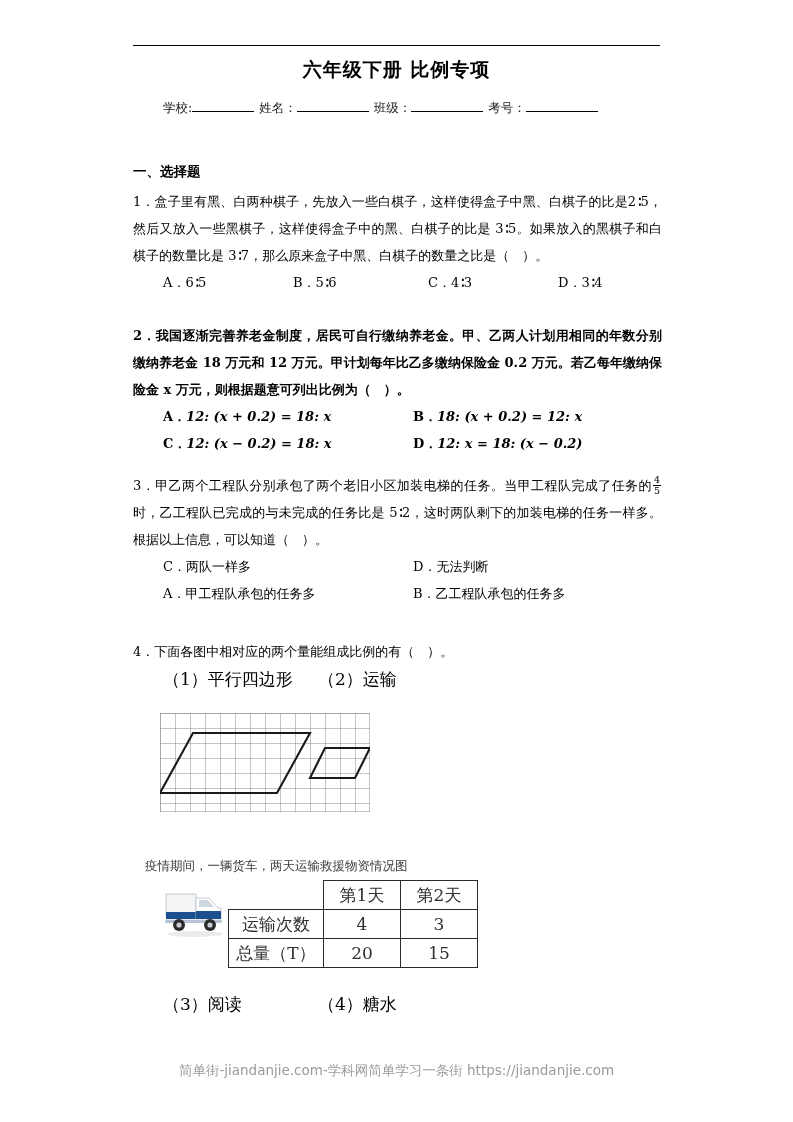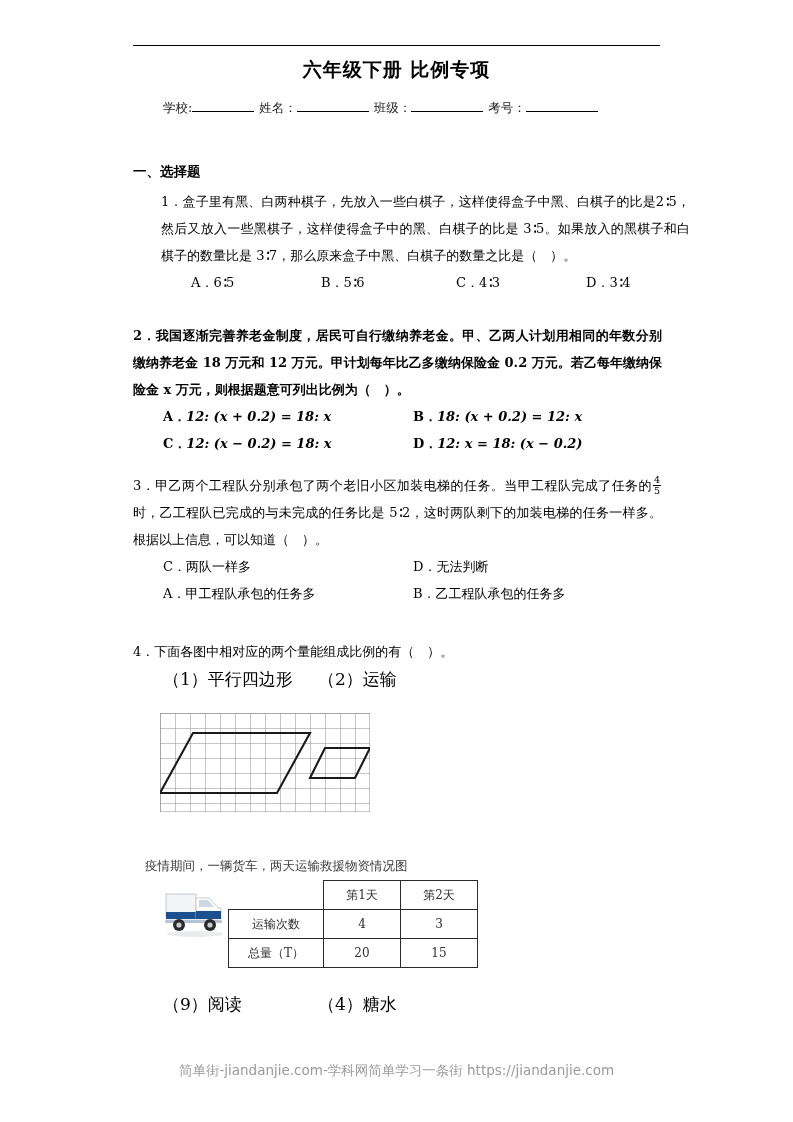--- a/index.html
+++ b/index.html
@@ -131,21 +131,21 @@
     left: 163px;
     top: 884px;
     width: 68px;
     height: 60px;
   }
   .data-table {
     position: absolute;
     left: 228px;
     top: 880px;
     border-collapse: collapse;
-    font-size: 12px;
+    font-size: 17px;
   }
   .data-table td {
     border: 1px solid #2b2b2b;
     text-align: center;
     height: 26px;
     color: #2f2f2f;
   }
   .data-table td.rowhead { width: 92px; }
   .data-table td.datacell { width: 74px; }
   .data-table td.corner { border-left: none; border-top: none; }
@@ -169,21 +169,21 @@
   <div class="top-rule"></div>
 
   <div class="doc-title">六年级下册  比例专项</div>
 
   <div class="info-line">
     <span>学校:</span><span class="blank b1"></span><span class="info-gap"></span><span>姓名：</span><span class="blank b2"></span><span class="info-gap"></span><span>班级：</span><span class="blank b3"></span><span class="info-gap"></span><span>考号：</span><span class="blank b4"></span>
   </div>
 
   <div class="section-head">一、选择题</div>
 
-  <div class="q" style="top:188px;margin-left:28px;">
+  <div class="q" style="top:188px;">
     <span class="stem"><span>1．</span><span>盒子里有黑、白两种棋子，先放入一些白棋子，这样使得盒子中黑、白棋子的比是2∶5，然后又放入一些黑棋子，这样使得盒子中的黑、白棋子的比是 3∶5。如果放入的黑棋子和白棋子的数量比是 3∶7，那么原来盒子中黑、白棋子的数量之比是（　）。</span></span>
     <span class="opts-row">
       <span class="opt" style="left:30px;"><span class="lbl">A．</span><span>6∶5</span></span>
       <span class="opt" style="left:160px;"><span class="lbl">B．</span><span>5∶6</span></span>
       <span class="opt" style="left:295px;"><span class="lbl">C．</span><span>4∶3</span></span>
       <span class="opt" style="left:425px;"><span class="lbl">D．</span><span>3∶4</span></span>
     </span>
   </div>
 
   <div class="q" style="top:322px;font-weight:bold;">
@@ -262,18 +262,18 @@
       <td class="datacell">3</td>
     </tr>
     <tr>
       <td class="rowhead">总量（T）</td>
       <td class="datacell">20</td>
       <td class="datacell">15</td>
     </tr>
   </tbody>
     </table>
 
-  <div class="sub-label" style="left:163px; top:993px;">（9）阅读</div>
+  <div class="sub-label" style="left:163px; top:993px;">（3）阅读</div>
   <div class="sub-label" style="left:318px; top:993px;">（4）糖水</div>
 
   <div class="footer">简单街-jiandanjie.com-学科网简单学习一条街 https://jiandanjie.com</div>
 
 </div>
 
 </body></html>

